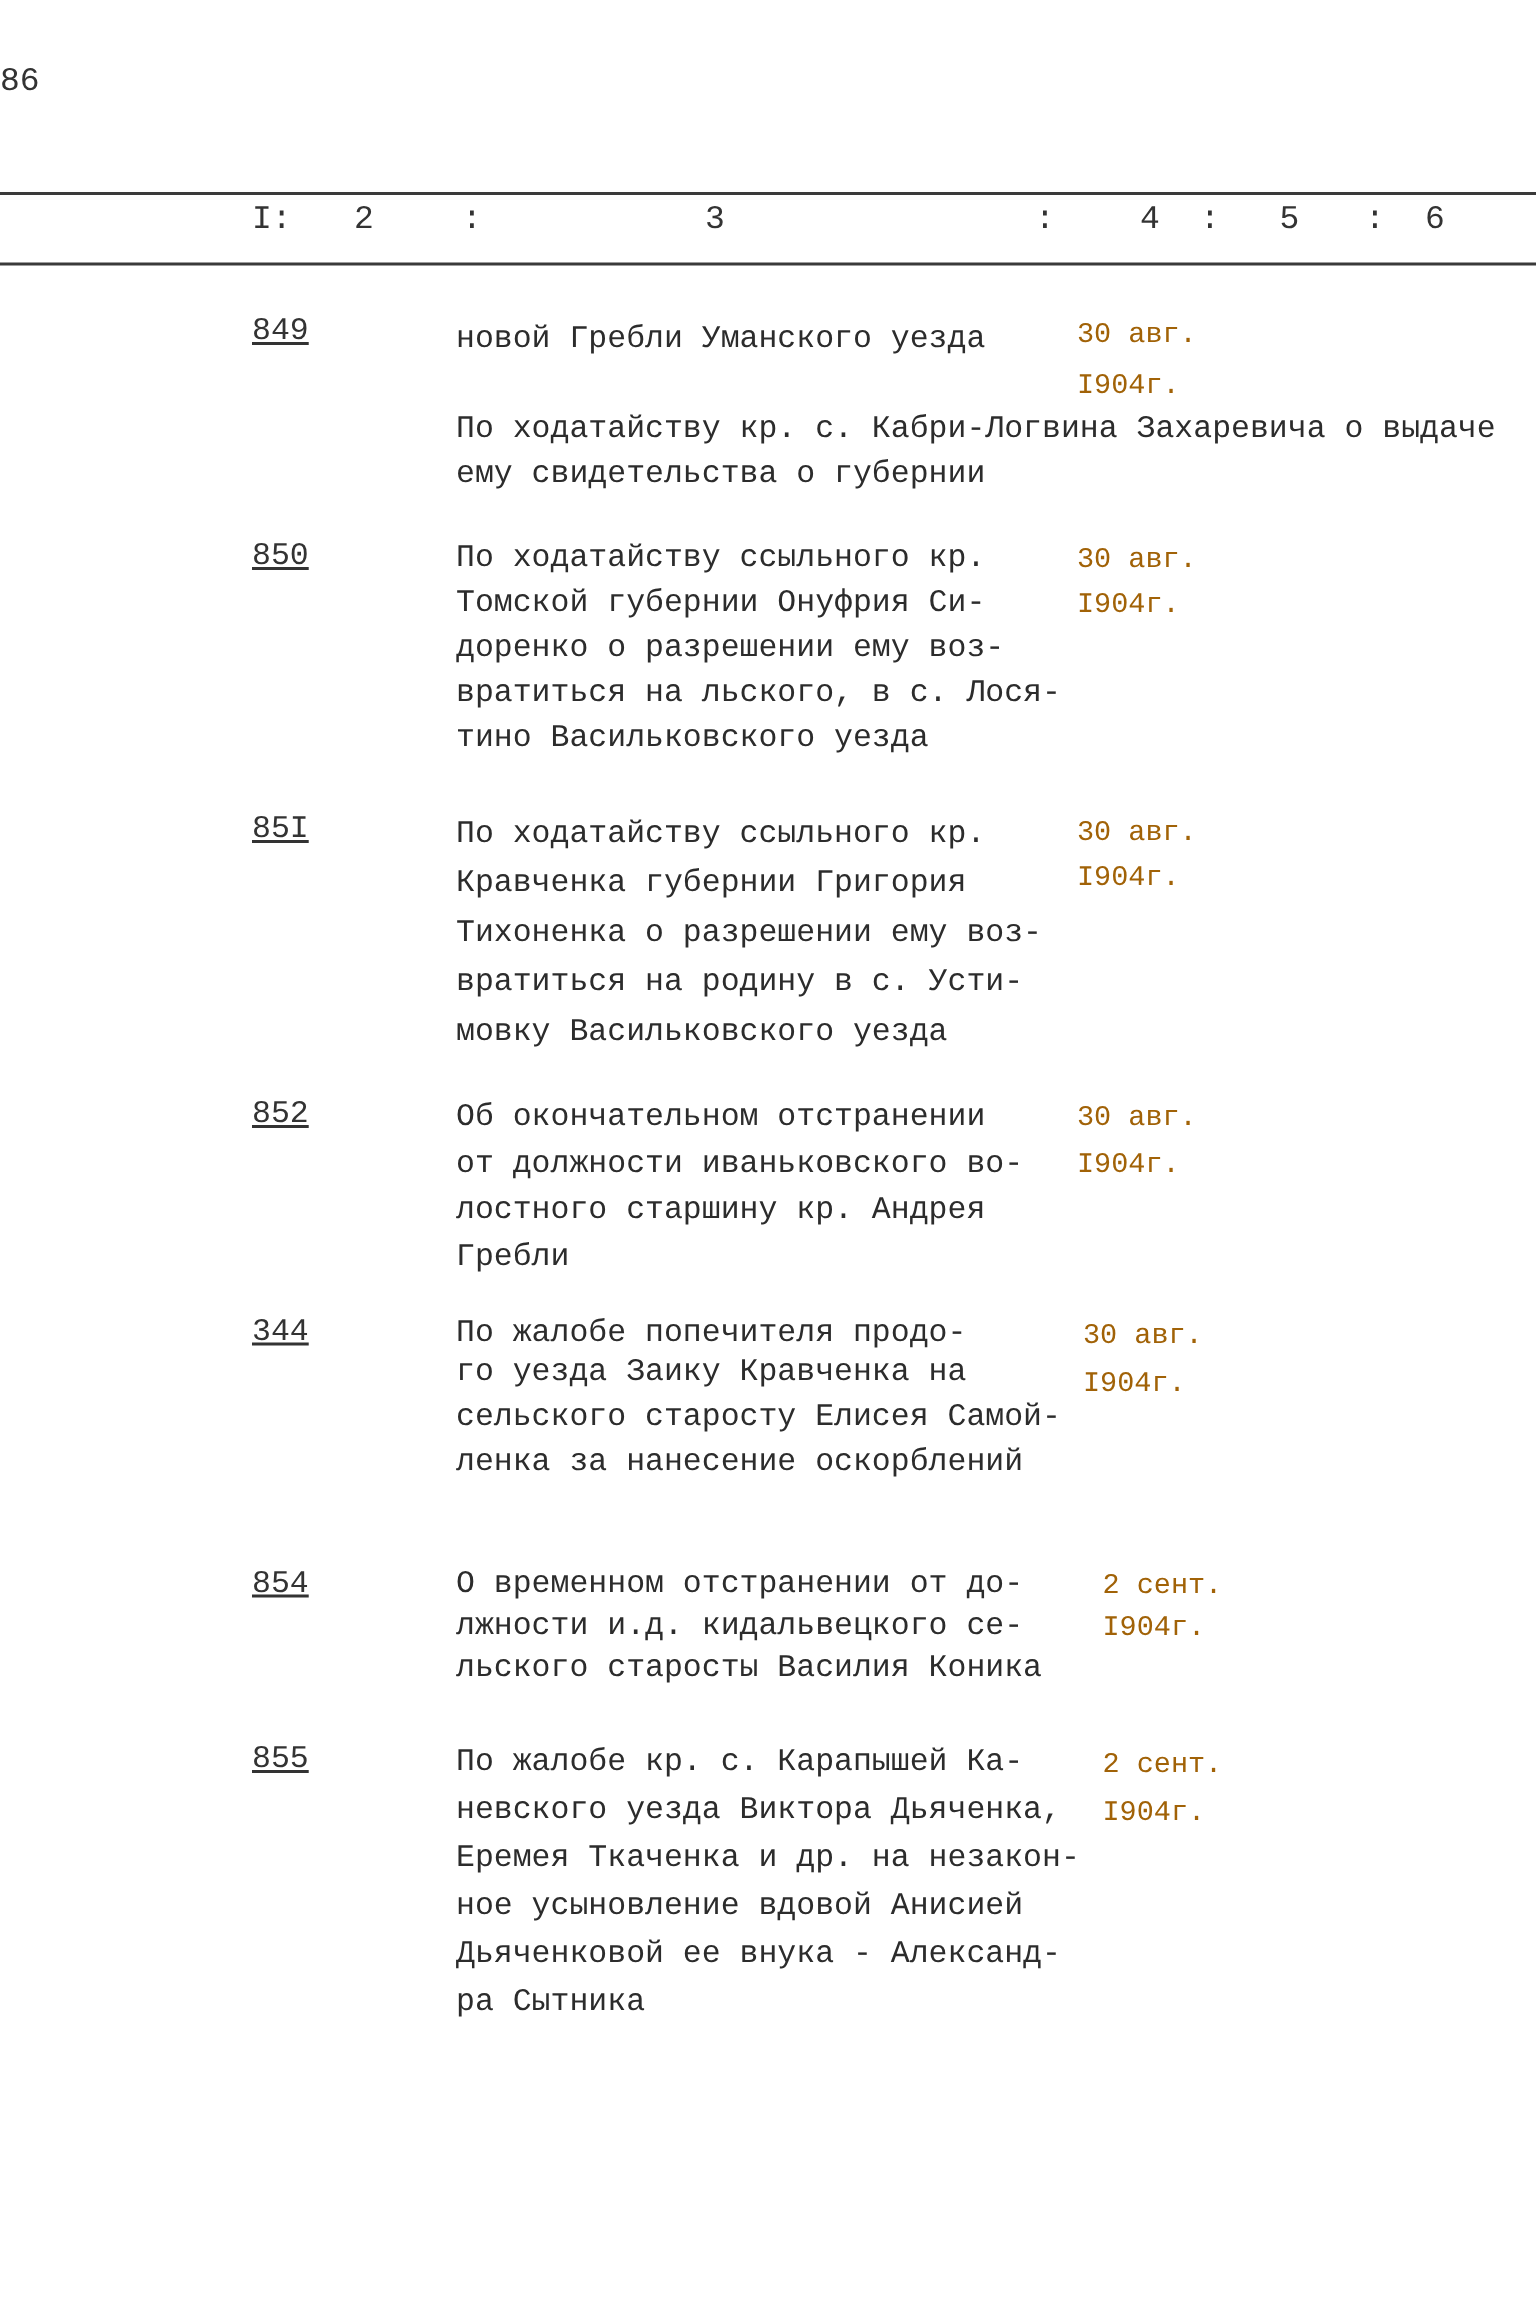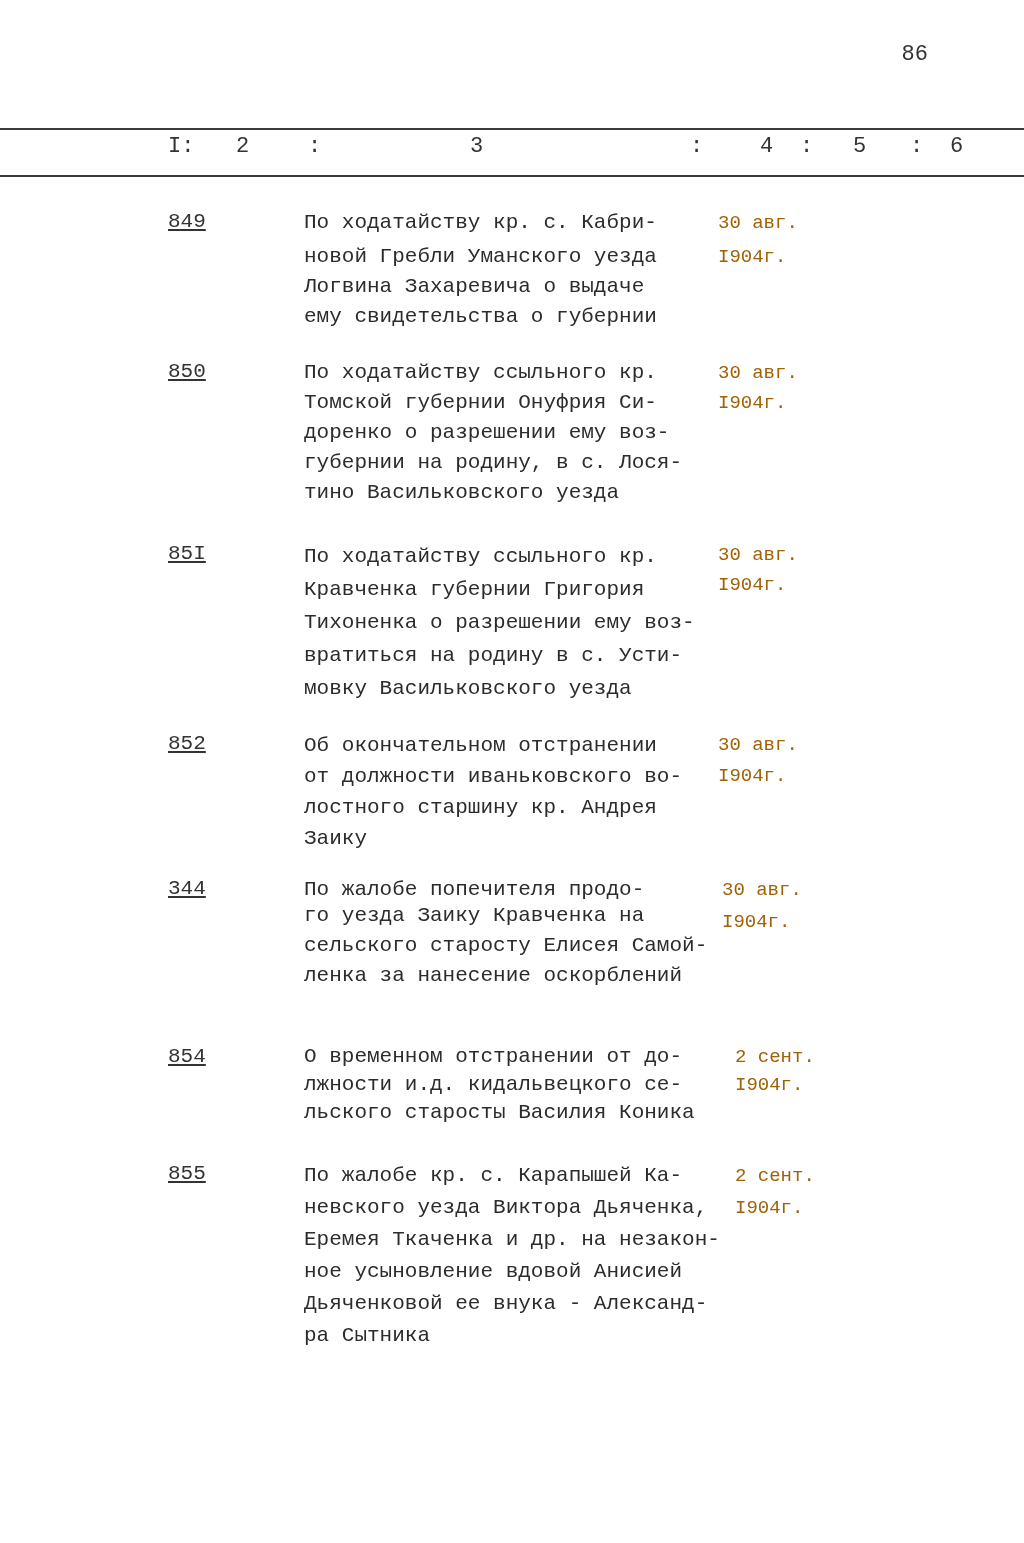--- a/index.html
+++ b/index.html
@@ -3,21 +3,21 @@
   <meta charset="utf-8">
   <style>
     html, body { margin: 0; padding: 0; }
     body {
       width: 1024px; height: 1543px; position: relative; overflow: hidden;
       background: #ffffff; color: #2a2a2a;
       font-family: "Liberation Mono", "DejaVu Sans Mono", monospace;
     }
     .page-number {
       position: absolute; left: 0; width: 928px; top: 42px;
-      text-align: right; font-size: 22px; color: #333;
+      text-align: left; font-size: 22px; color: #333;
     }
     .rule { position: absolute; left: 0; width: 1024px; height: 2px; background: #3a3a3a; }
     .rule.top { top: 128px; }
     .rule.bottom { top: 175px; }
     .hdr { position: absolute; top: 134px; font-size: 22px; color: #333; }
     .entry { position: absolute; left: 0; width: 1024px; }
     .num { position: absolute; left: 168px; font-size: 21px; color: #333; text-decoration: underline; }
     .desc { position: absolute; left: 304px; font-size: 21px; line-height: 30px; white-space: pre; color: #2c2c2c; }
     .date { position: absolute; left: 718px; font-size: 19px; line-height: 30px; white-space: pre; color: #a16207; }
   </style>
@@ -36,33 +36,33 @@
   <span class="hdr" style="left:760px">4</span>
   <span class="hdr" style="left:800px">:</span>
   <span class="hdr" style="left:853px">5</span>
   <span class="hdr" style="left:910px">:</span>
   <span class="hdr" style="left:950px">6</span>
 </div>
 <div class="rule bottom"></div>
 
 <div class="entry" style="top:208px">
   <span class="num" style="top:2px">849</span>
-  <div class="desc"><span>По ходатайству кр. с. Кабри-</span>
-<span style="display:block;margin-top:4px">новой Гребли Уманского уезда</span><span>Логвина Захаревича о выдаче</span>
+  <div class="desc"><span style="display:block;margin-top:4px">новой Гребли Уманского уезда</span>
+<span>По ходатайству кр. с. Кабри-</span><span>Логвина Захаревича о выдаче</span>
 <span>ему свидетельства о губернии</span></div>
   <div class="date"><span>30 авг.</span>
 <span style="display:block;margin-top:4px">I904г.</span></div>
 </div>
 
 <div class="entry" style="top:358px">
   <span class="num" style="top:2px">850</span>
   <div class="desc"><span>По ходатайству ссыльного кр.</span>
 <span>Томской губернии Онуфрия Си-</span>
 <span>доренко о разрешении ему воз-</span>
-<span>губернии на родину, в с. Лося-</span>
+<span>вратиться на льского, в с. Лося-</span>
 <span>тино Васильковского уезда</span></div>
   <div class="date"><span>30 авг.</span>
 <span>I904г.</span></div>
 </div>
 
 <div class="entry" style="top:540px">
   <span class="num" style="top:2px">85I</span>
   <div class="desc" style="line-height:33px"><span>По ходатайству ссыльного кр.</span>
 <span>Кравченка губернии Григория</span>
 <span>Тихоненка о разрешении ему воз-</span>
@@ -70,21 +70,21 @@
 <span>мовку Васильковского уезда</span></div>
   <div class="date"><span>30 авг.</span>
 <span>I904г.</span></div>
 </div>
 
 <div class="entry" style="top:730px">
   <span class="num" style="top:2px">852</span>
   <div class="desc" style="line-height:31px"><span>Об окончательном отстранении</span>
 <span>от должности иваньковского во-</span>
 <span>лостного старшину кр. Андрея</span>
-<span>Заику</span></div>
+<span>Гребли</span></div>
   <div class="date" style="line-height:31px"><span>30 авг.</span>
 <span>I904г.</span></div>
 </div>
 
 <div class="entry" style="top:875px">
   <span class="num" style="top:2px">344</span>
   <div class="desc"><span>По жалобе попечителя продо-</span>
 <span style="display:block;margin-top:-4px">го уезда Заику Кравченка на</span><span>сельского старосту Елисея Самой-</span>
 <span>ленка за нанесение оскорблений</span></div>
   <div class="date" style="left:722px"><span>30 авг.</span>

